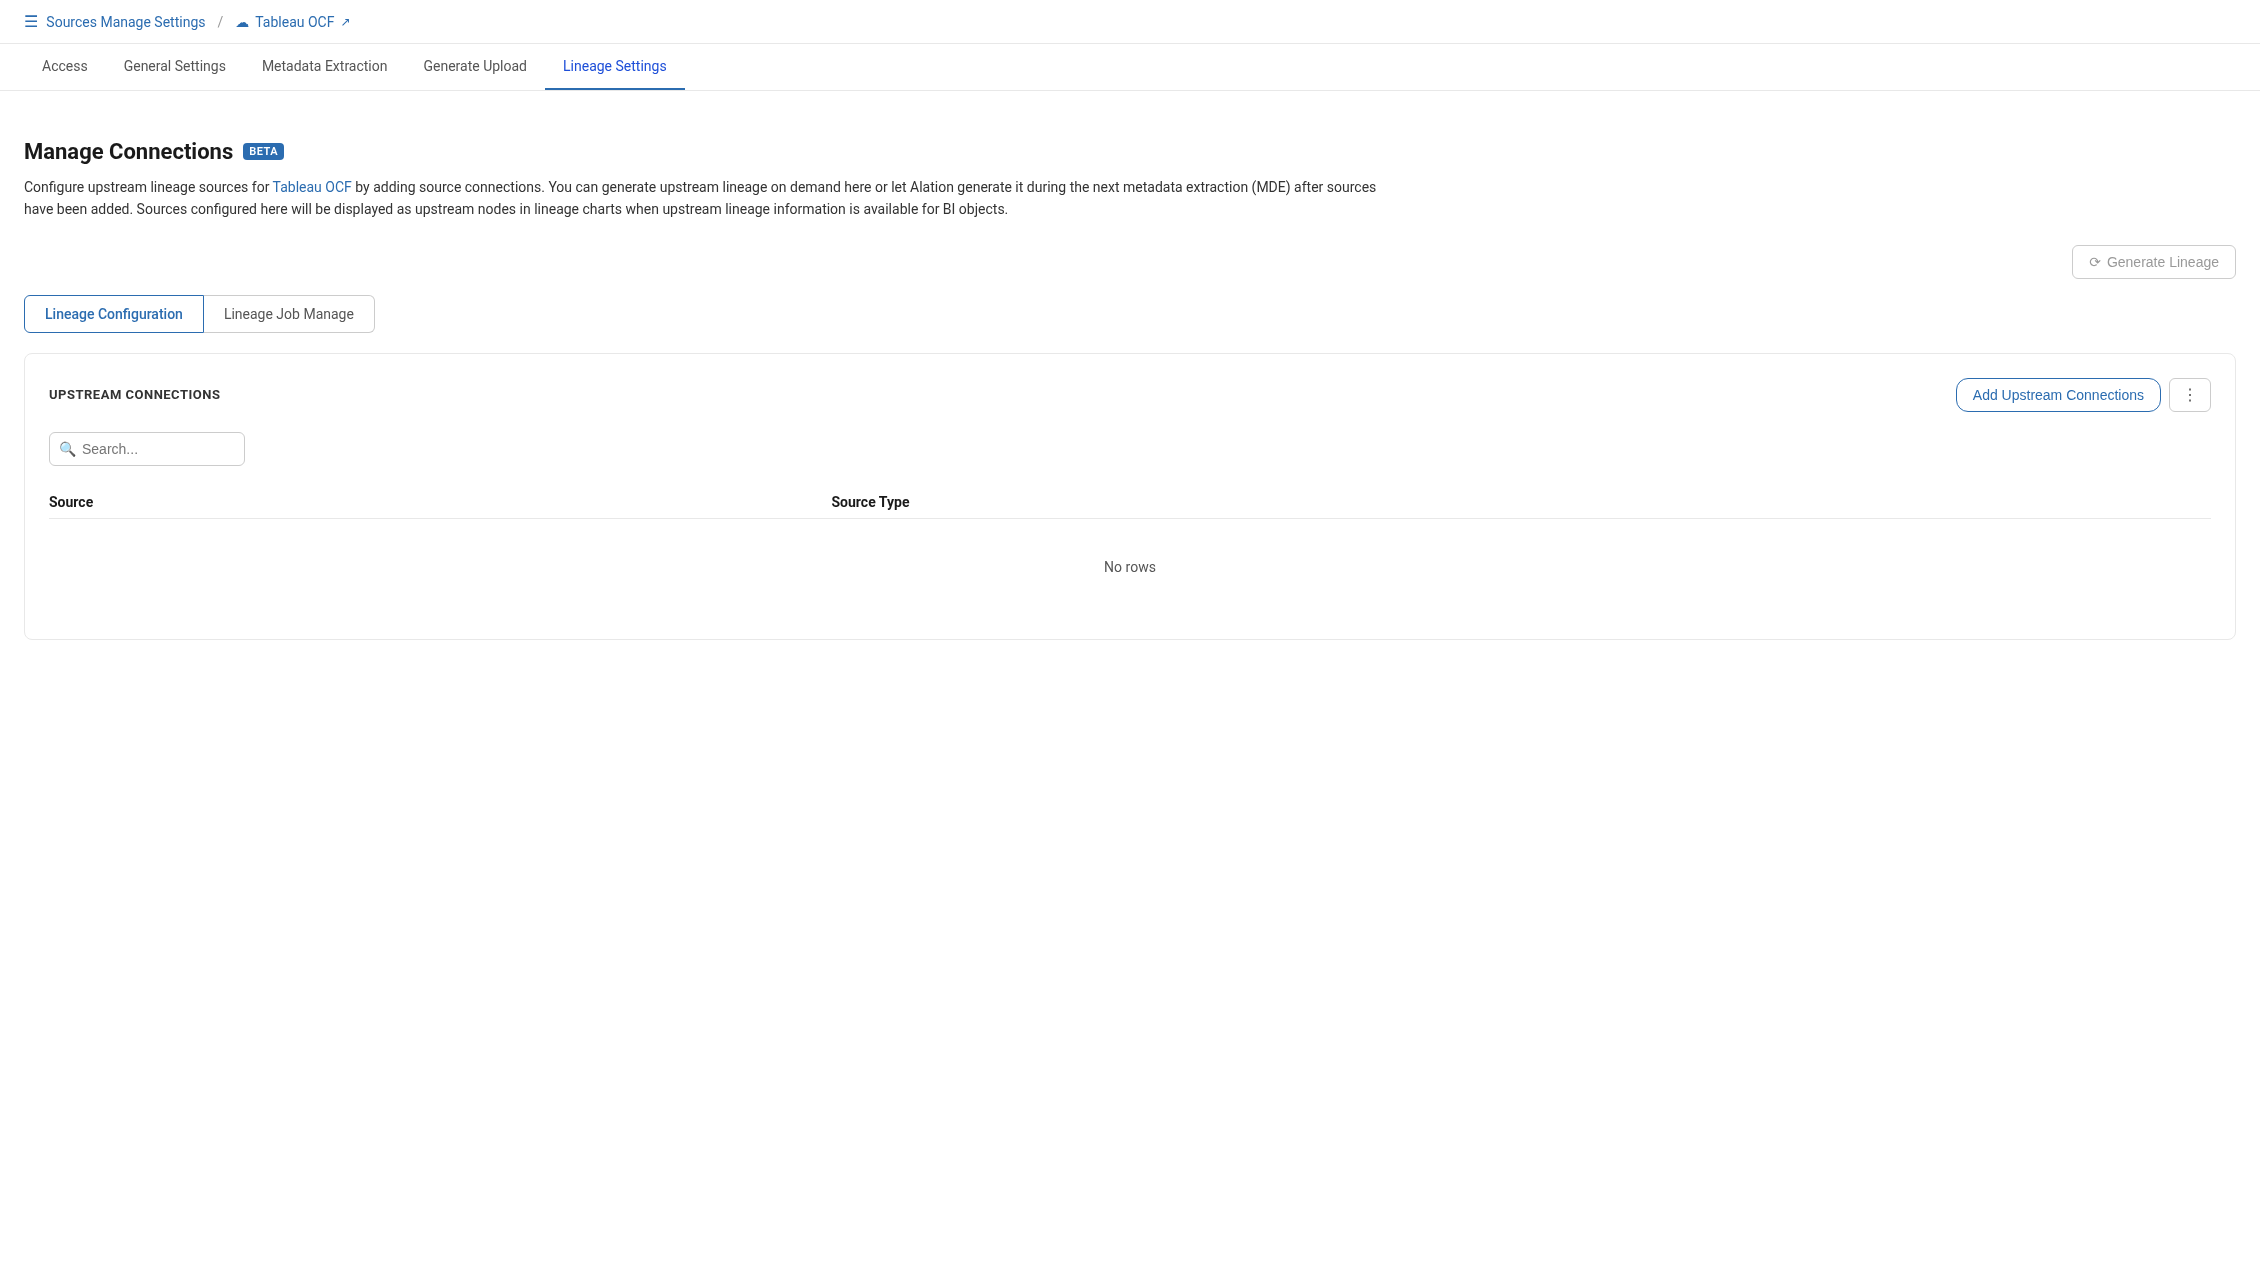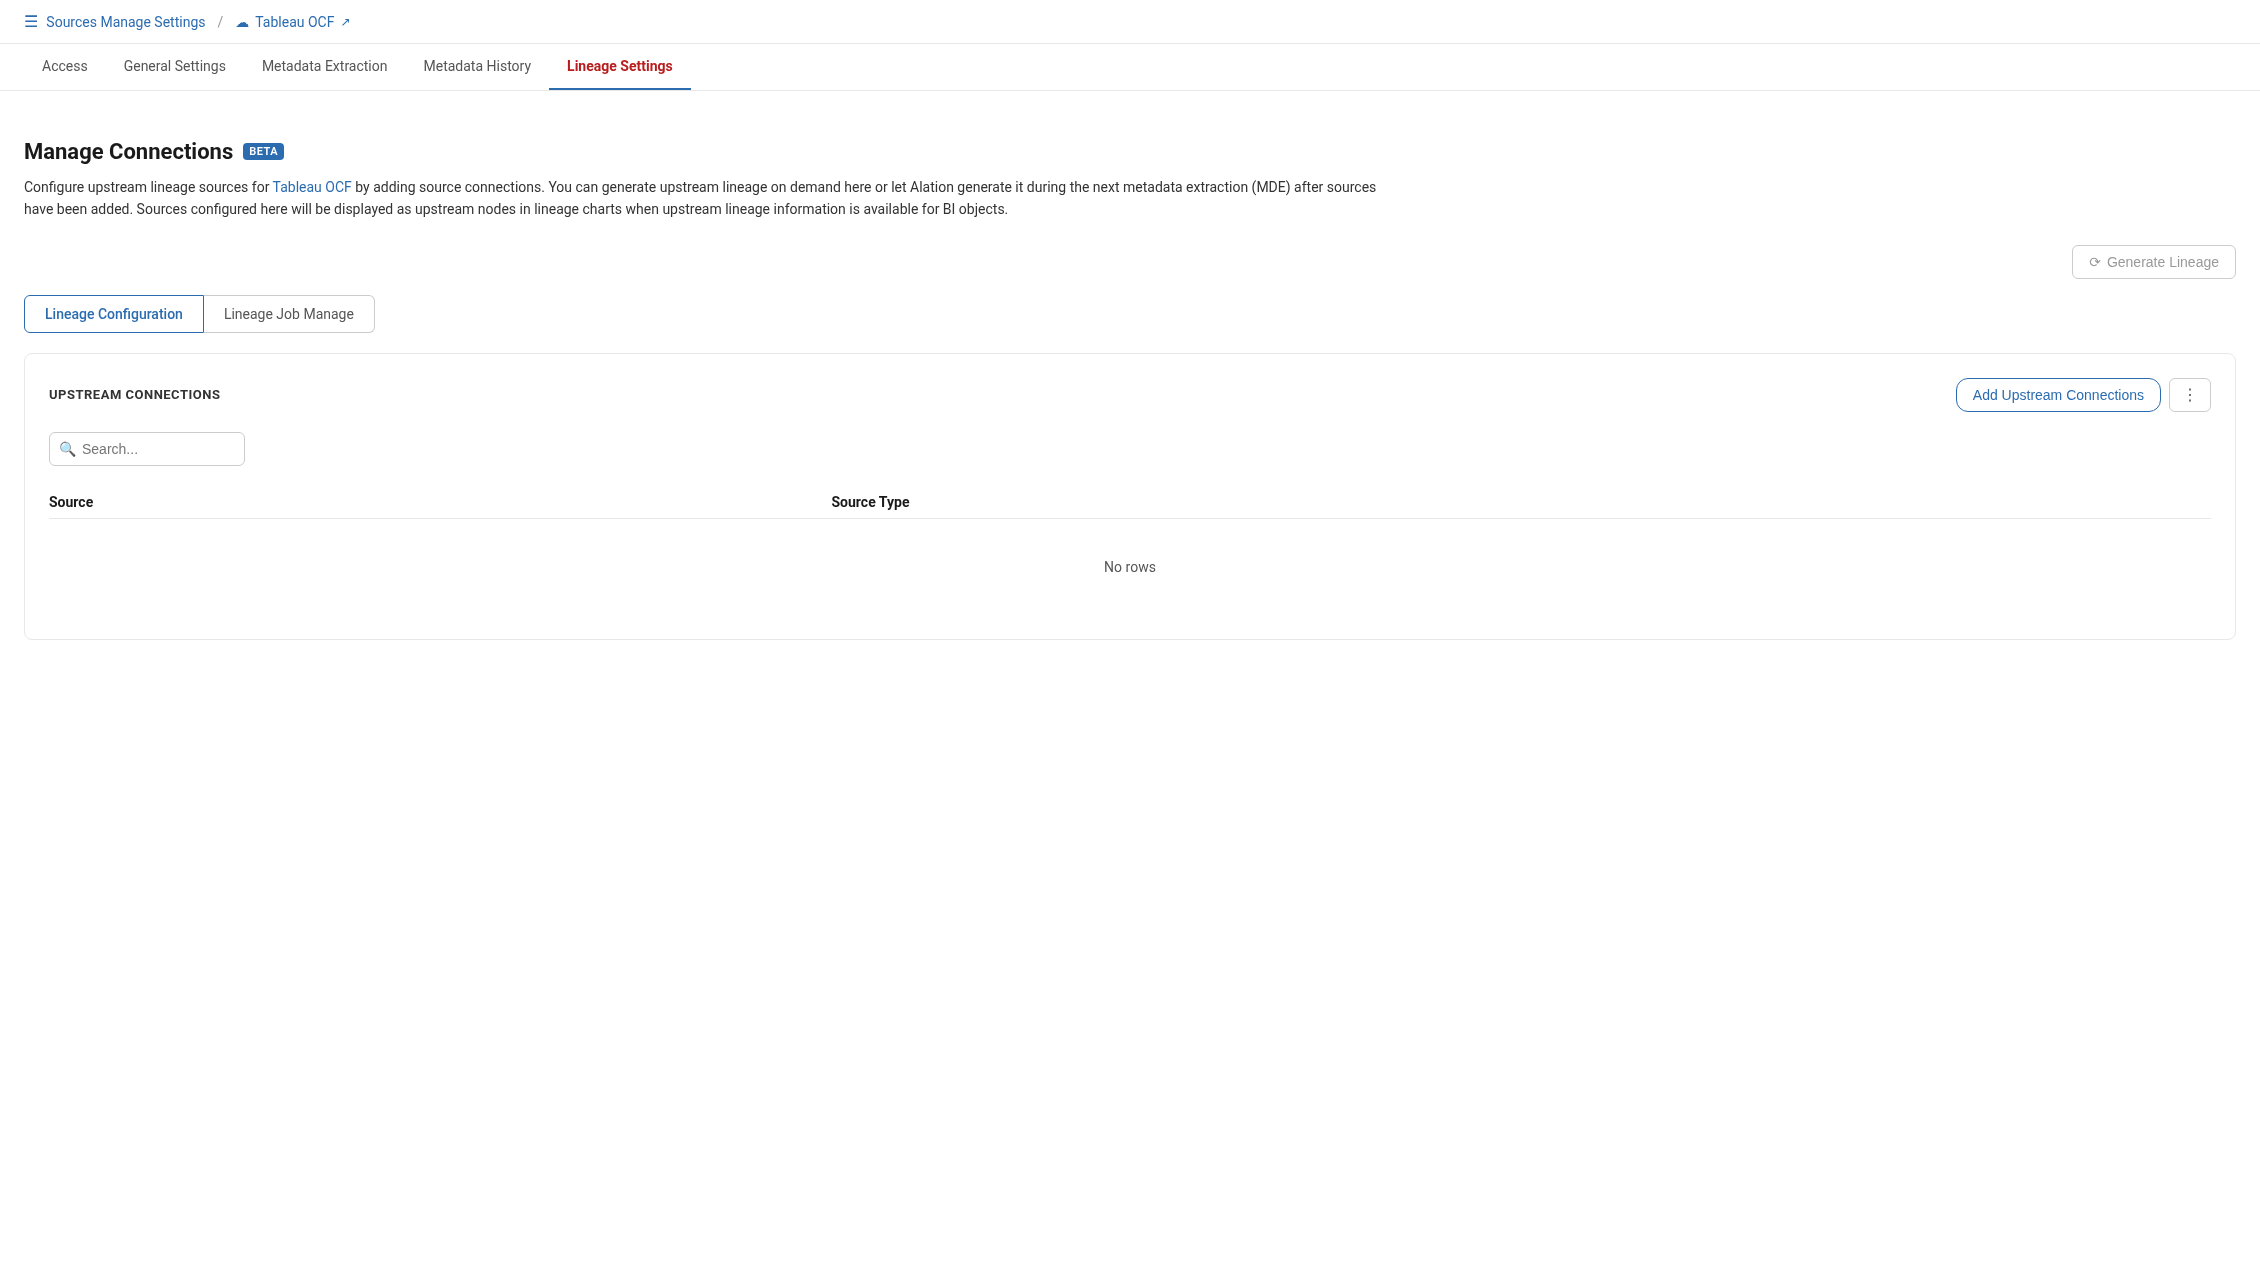--- a/index.html
+++ b/index.html
@@ -57,23 +57,23 @@
     }
     .nav-tab {
       padding: 14px 18px;
       font-size: 14px;
       color: #555;
       cursor: pointer;
       border-bottom: 2px solid transparent;
       white-space: nowrap;
     }
     .nav-tab.active {
-      color: #b91c1c;
+      color: #1d4ed8;
       border-bottom: 2px solid #2b6cb0;
-      font-weight: 700;
+      font-weight: 400;
     }
 
     
     .page-content {
       padding: 32px 24px;
     }
 
     
     .manage-header {
       display: flex;
@@ -303,21 +303,21 @@
     <span class="cloud-icon">☁</span>
     <span>Tableau OCF</span>
     <span class="external-icon">↗</span>
   </span>
 </div>
 
 <div class="nav-tabs">
   <div class="nav-tab">Access</div>
   <div class="nav-tab">General Settings</div>
   <div class="nav-tab">Metadata Extraction</div>
-  <div class="nav-tab">Metadata History</div>
+  <div class="nav-tab">Generate Upload</div>
   <div class="nav-tab active">Lineage Settings</div>
 </div>
 
 <div class="page-content">
 
   <div class="manage-header">
     <span class="manage-title">Manage Connections</span>
     <span class="beta-badge">BETA</span>
   </div>
 

